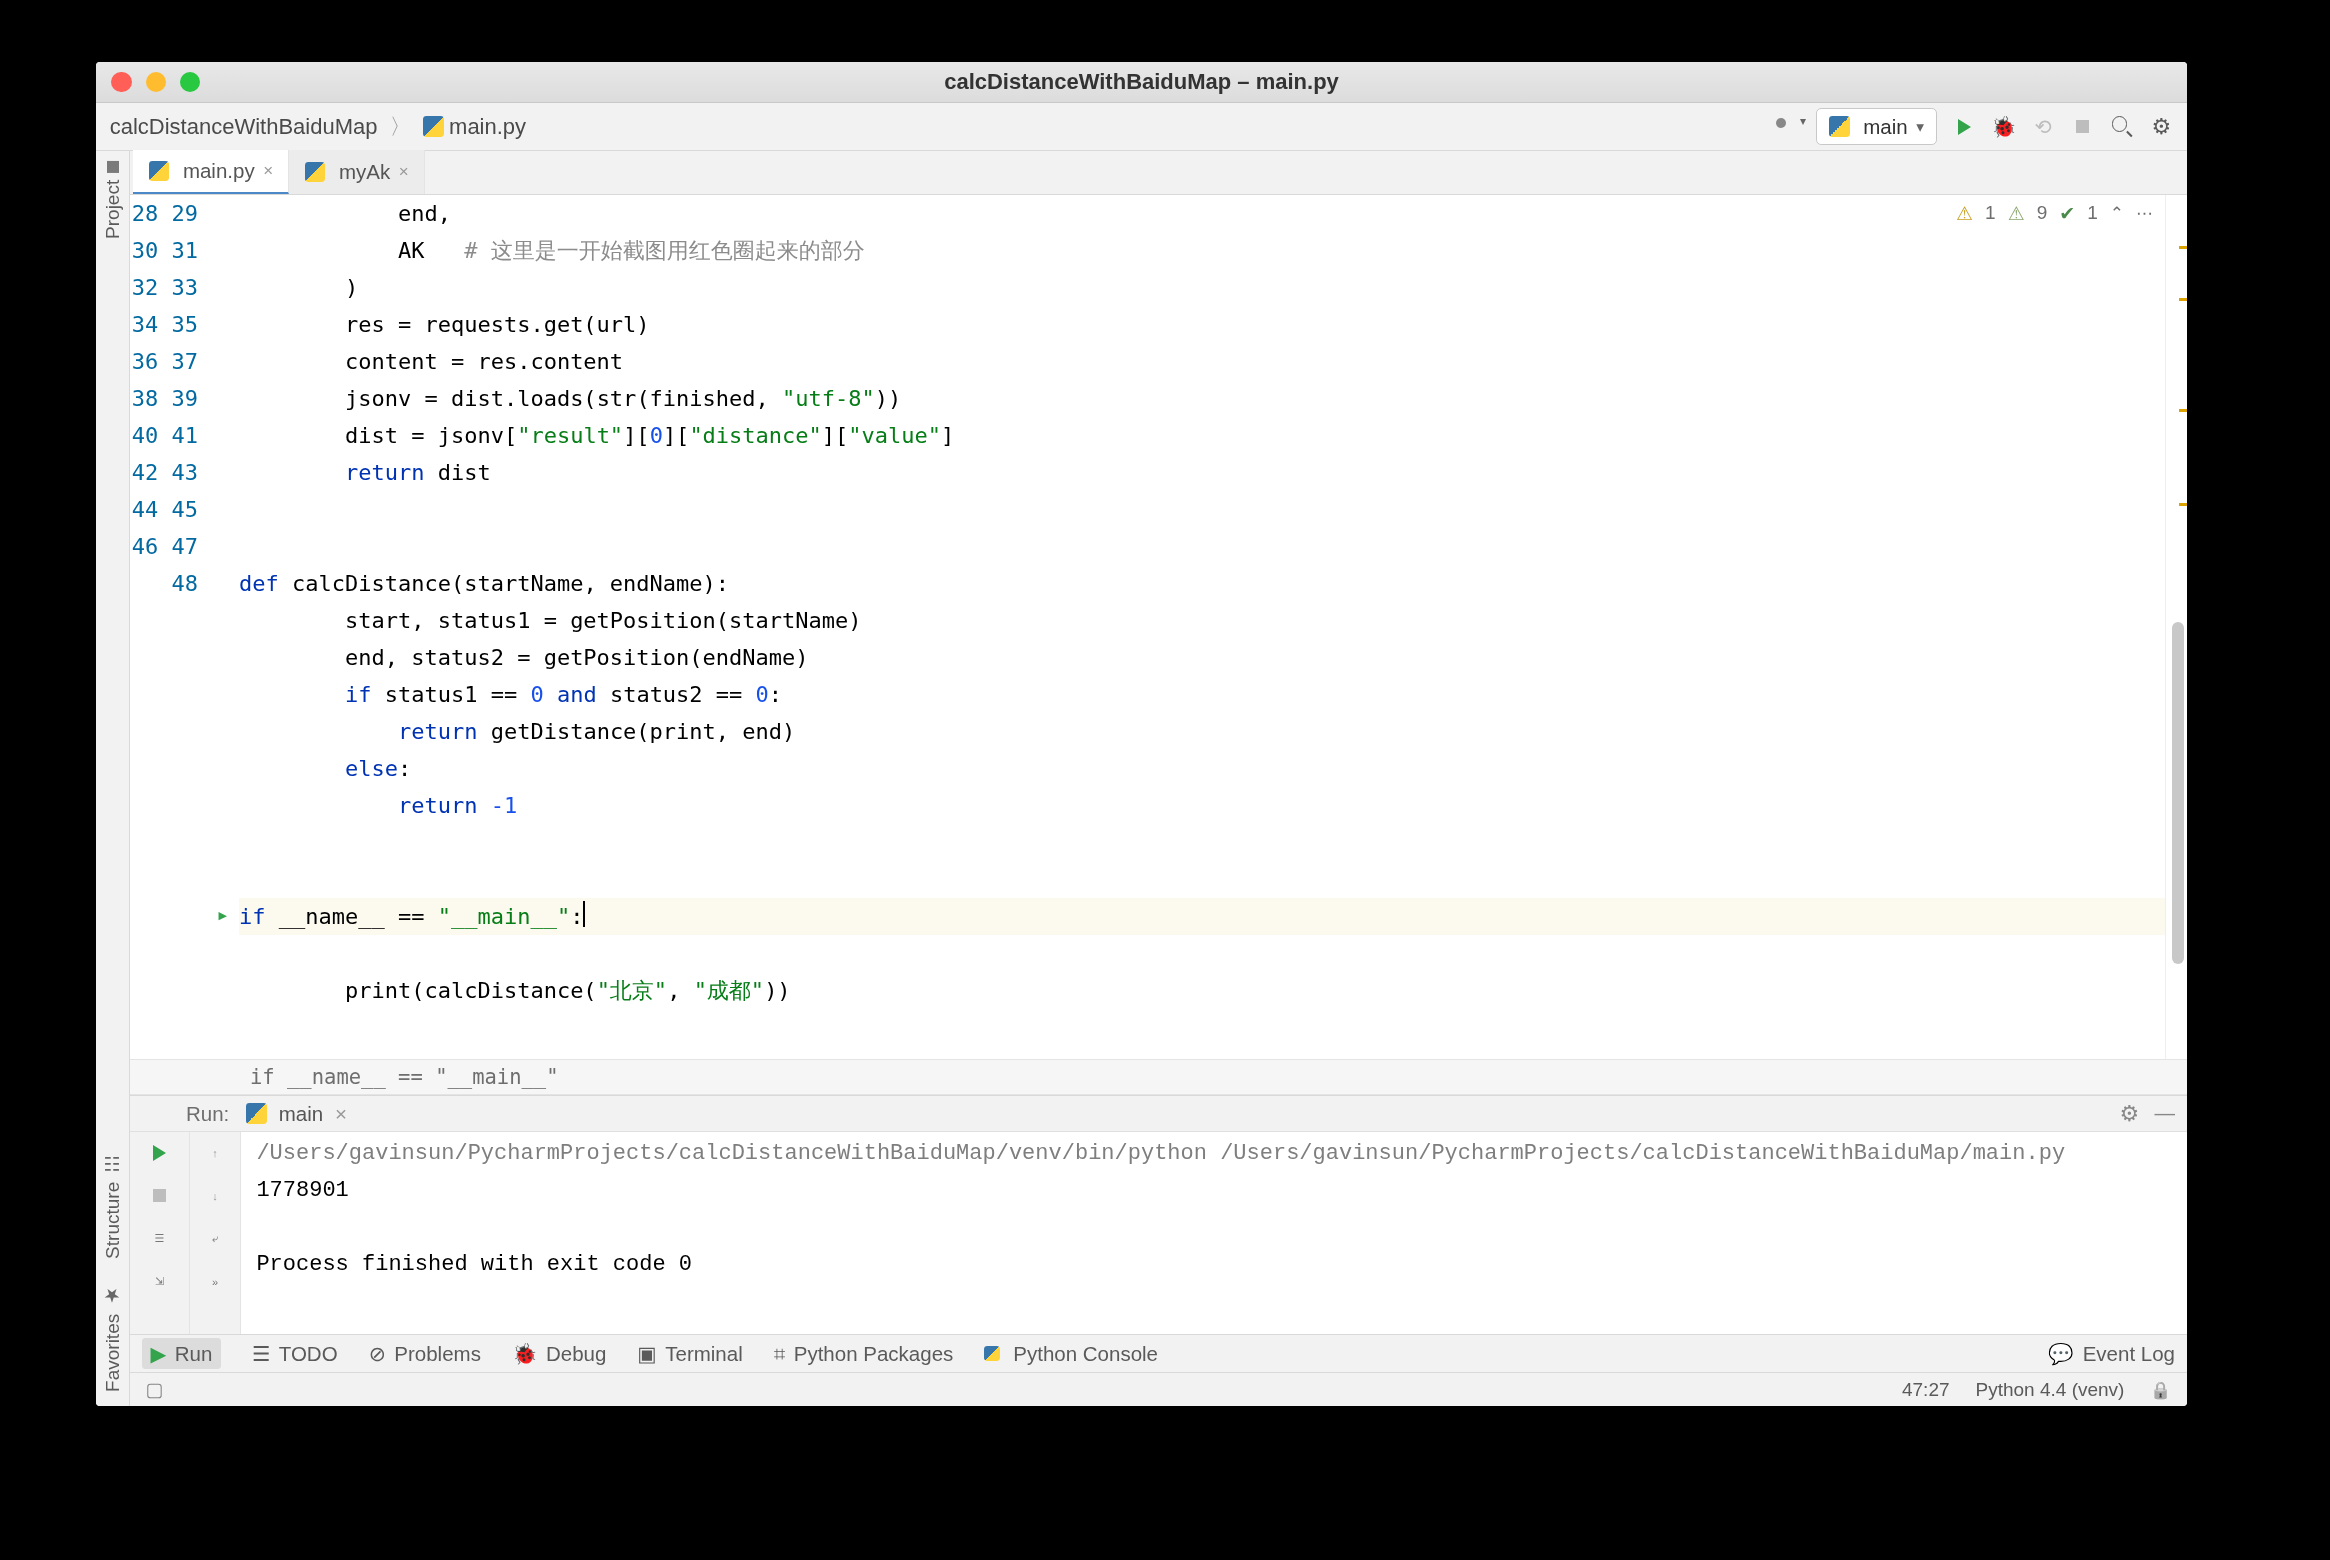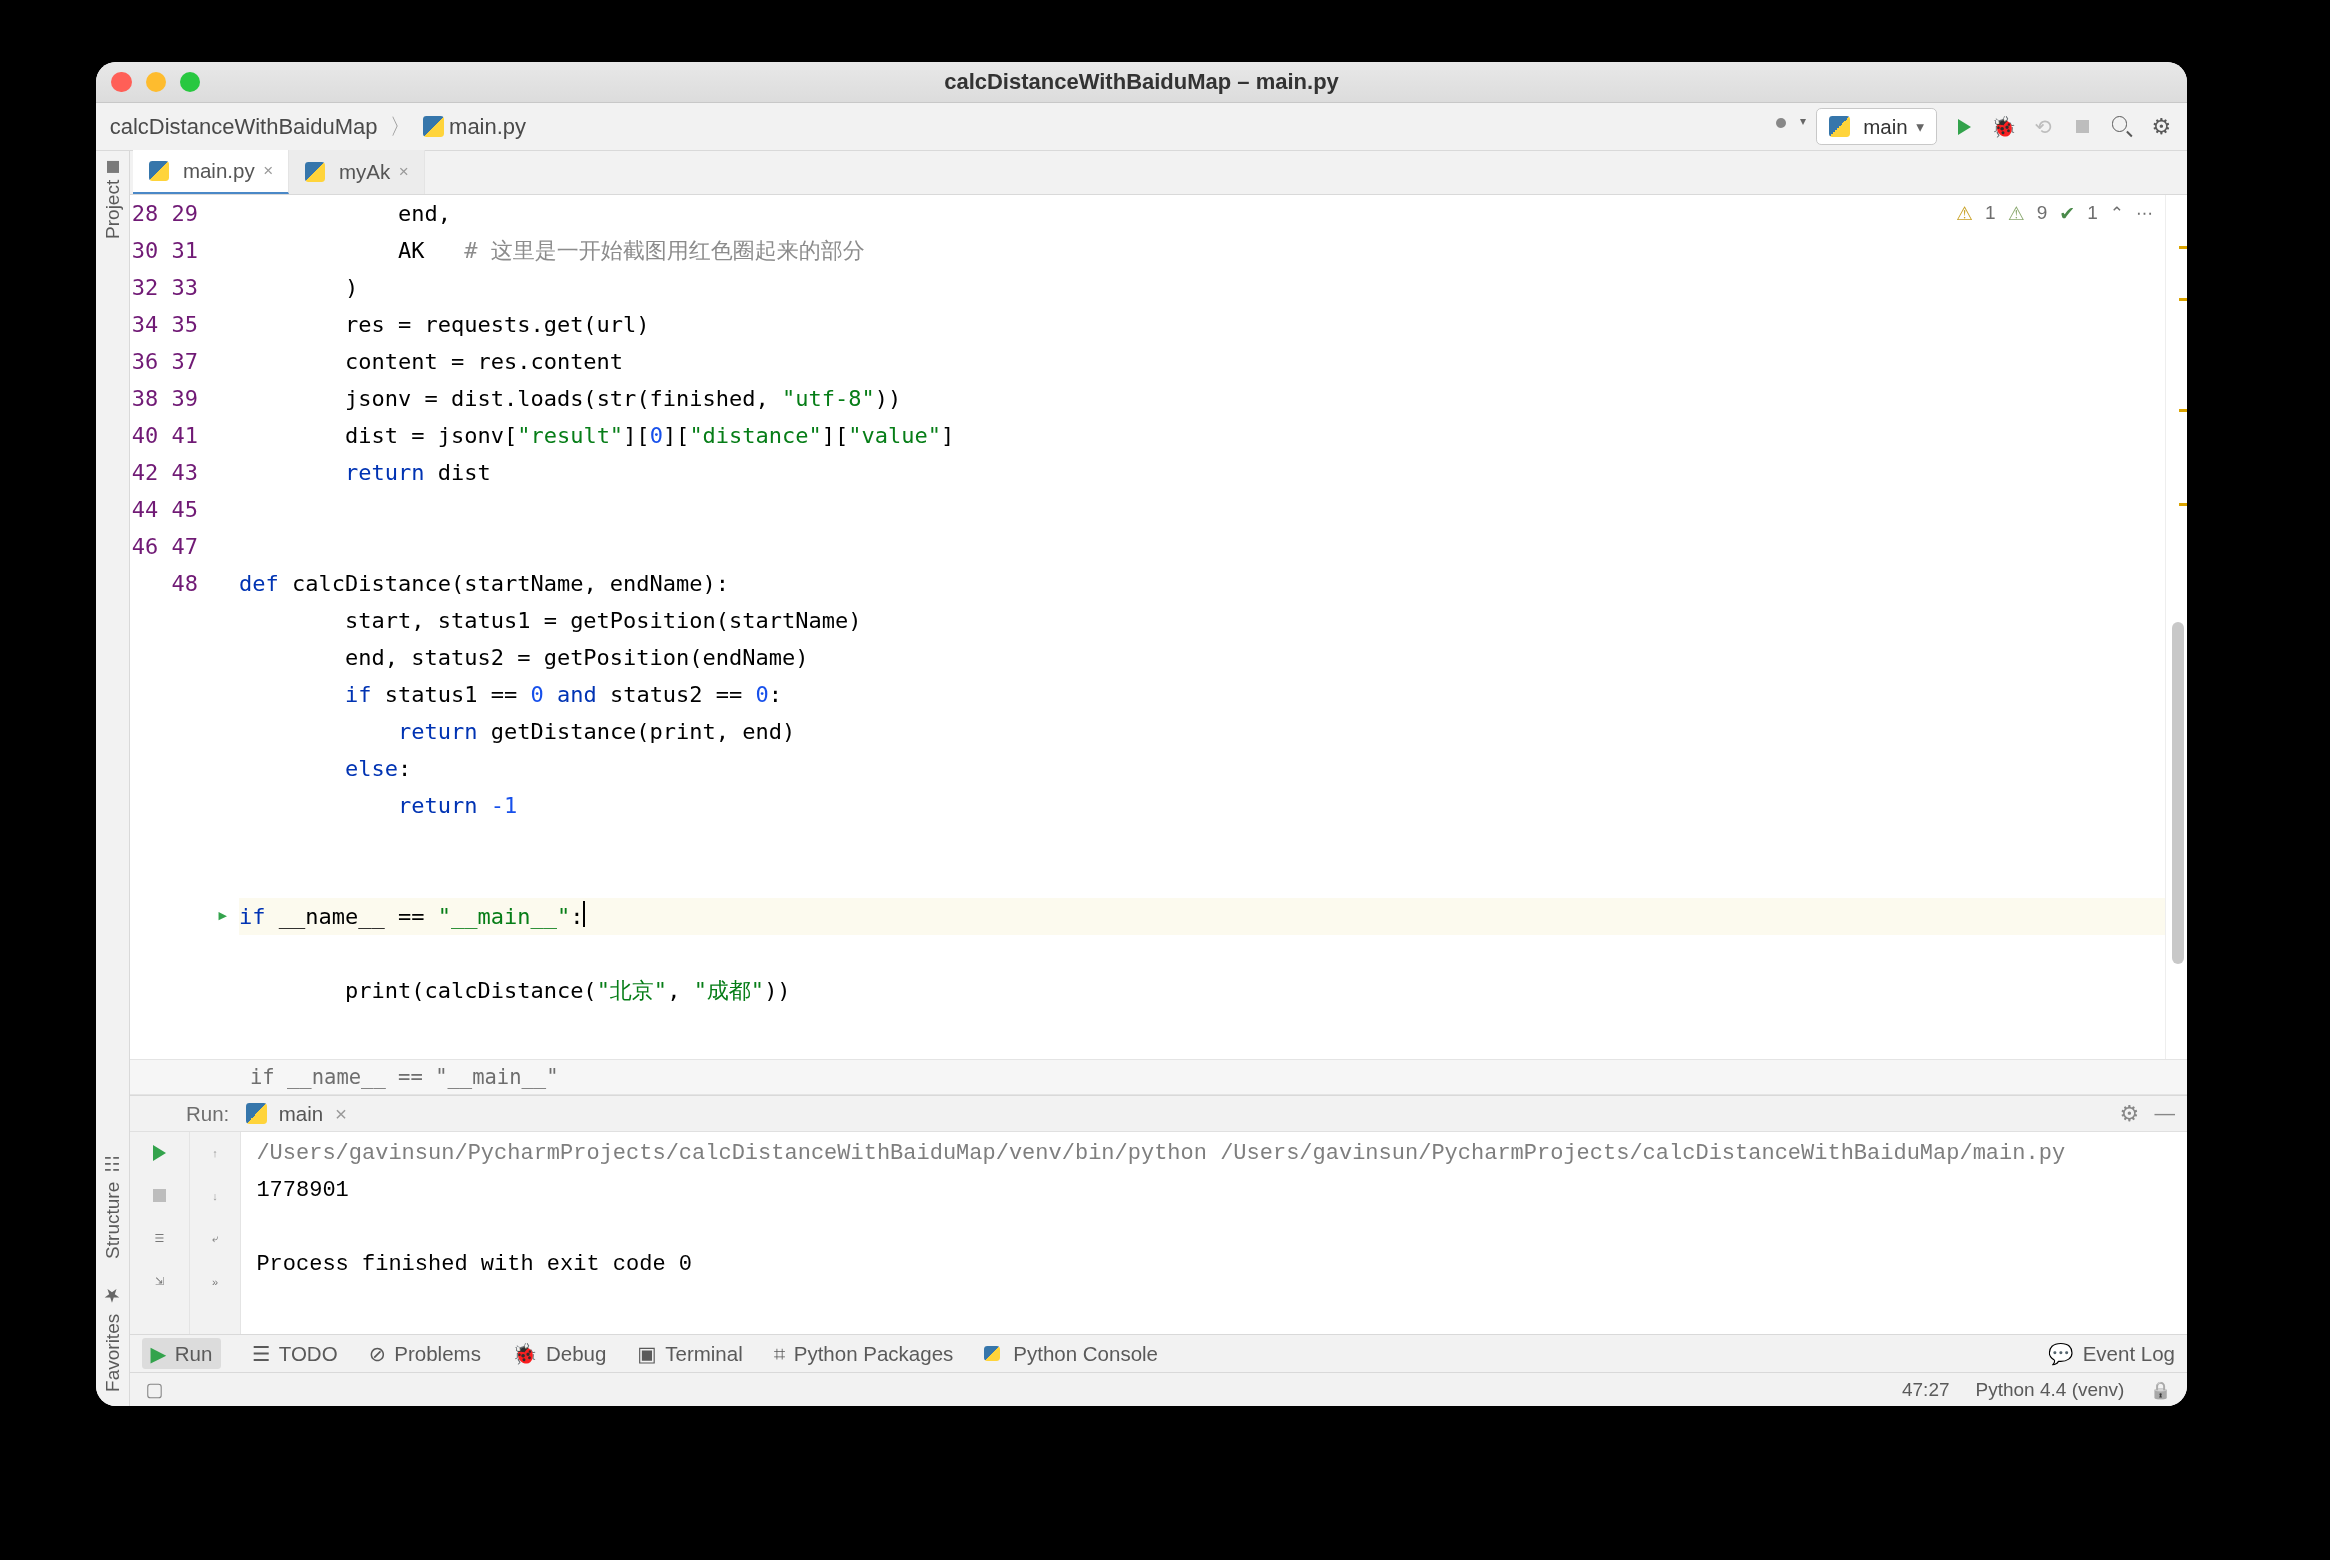--- a/index.html
+++ b/index.html
@@ -10,21 +10,21 @@
     color: #333;
     width: 2330px;
     height: 1561px;
     position: relative;
   }
   .window {
     position: absolute;
     left: 96px; top: 62px;
     width: 2091px; height: 1344px;
     background: #fff;
-    border-radius: 20px;
+    border-radius: 4px;
     overflow: hidden;
     box-shadow: 0 8.5px 34px rgba(0,0,0,0.5);
     display: flex;
     flex-direction: column;
   }
   .titlebar {
     height: 41px;
     background: linear-gradient(#e8e8e8,#dcdcdc);
     border-bottom: 0.9px solid #c8c8c8;
     display: flex;
@@ -75,21 +75,21 @@
   .left-strip .folder-ico{font-size:19px;color:#666;}
 
   .editor-stack { flex:1; display:flex; flex-direction:column; min-width:0;}
   .tabs { height:44px; background:#f2f2f2; border-bottom:0.9px solid #d9d9d9; display:flex; align-items:flex-end; padding-left:3.4px;}
   .tab { height:44px; padding:0 15.4px; display:flex; align-items:center; gap:8.5px; font-size:20.5px; color:#555; border-right:0.9px solid #e4e4e4; background:#ececec; position:relative;}
   .tab.active { background:#fff; border-bottom:2.6px solid #4a88c7;}
   .tab .close{color:#999;font-size:17px;}
 
   .editor-split { flex:1; display:flex; flex-direction:column; min-height:0;}
   .code-area { flex:1; display:flex; min-height:0; position:relative; overflow:hidden;}
-  .gutter { width:85px; background:#fff; text-align:right; color:#701a75; font-family: "Menlo","Consolas",monospace; font-size:22px; line-height:37px; padding:0 17px 0 0; user-select:none; border-right:0px;}
+  .gutter { width:85px; background:#fff; text-align:right; color:#0369a1; font-family: "Menlo","Consolas",monospace; font-size:22px; line-height:37px; padding:0 17px 0 0; user-select:none; border-right:0px;}
   .fold-gutter{width:24px;background:#fff;position:relative;}
   .code { flex:1; background:#fff; font-family:"Menlo","Consolas",monospace; font-size:22px; line-height:37px; white-space:pre; color:#000; overflow:hidden;}
   .code .kw{color:#0033b3;}
   .code .str{color:#067d17;}
   .code .num{color:#1750eb;}
   .code .cm{color:#8c8c8c;}
   .code .builtin{color:#000;}
   .hl-line{background:#fcfaee;display:block;width:100%;}
   .caret{display:inline-block;width:1.7px;height:26px;background:#000;vertical-align:-3.4px;}
   .run-gutter-play{color:#33a34c;position:absolute;}

